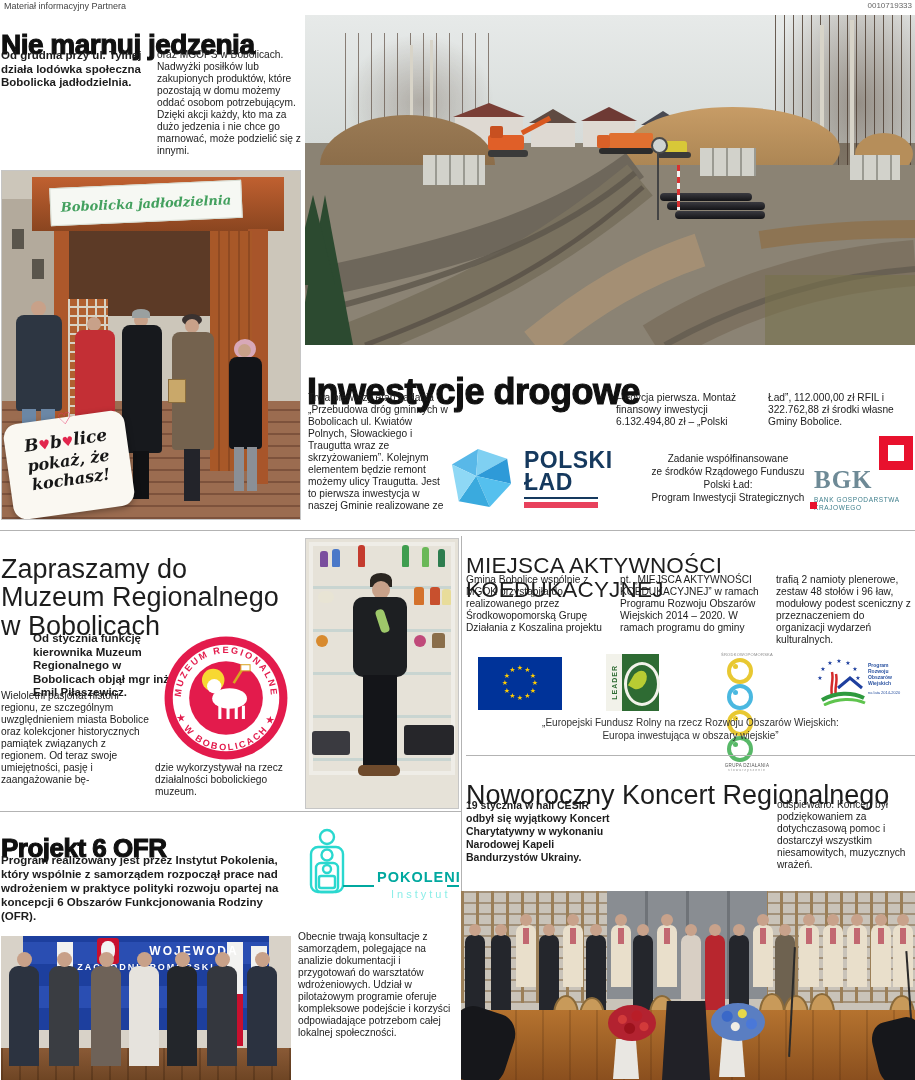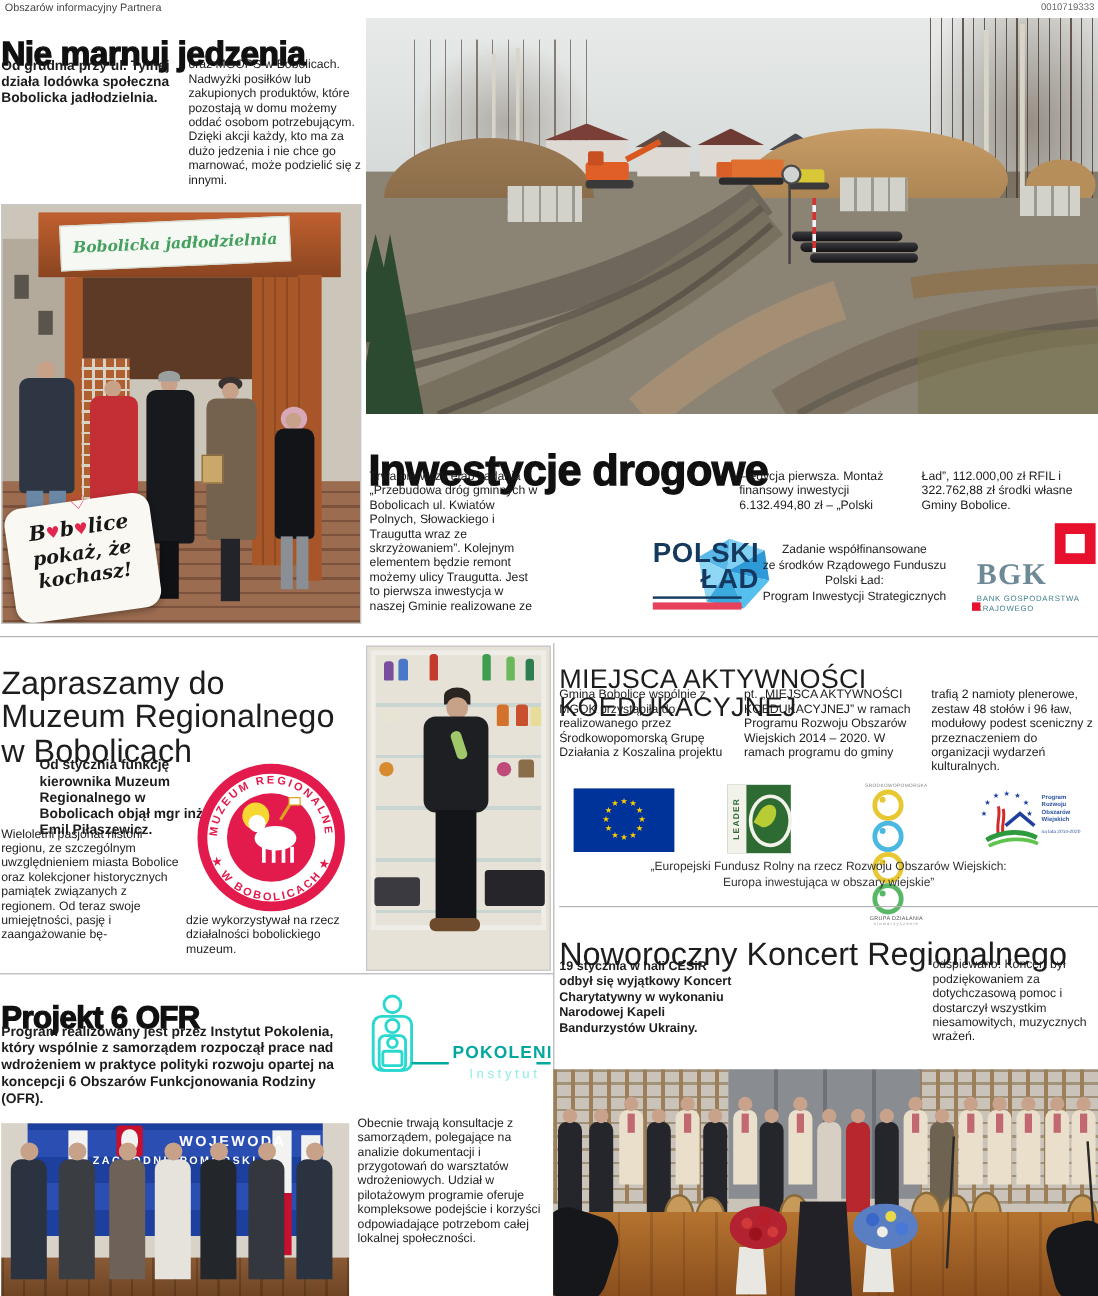--- a/index.html
+++ b/index.html
@@ -66,25 +66,25 @@
      repeating-linear-gradient(90deg,#d2d2cb 0 12px,#9a9a92 12px 14px),
      repeating-linear-gradient(0deg,#cccdc5 0 7px,#a0a098 7px 9px);}
   .constr .pipe{position:absolute;height:8px;border-radius:4px;background:linear-gradient(#3a3a40,#141417);}
   .constr .machine{position:absolute;}
   .constr .pole{position:absolute;width:3px;background:repeating-linear-gradient(#d83030 0 6px,#f2f2f2 6px 12px);}
   .constr .mirror{position:absolute;width:13px;height:13px;border-radius:50%;background:#cfd4d2;border:2px solid #4a4a4a;}
   .constr .conifer{position:absolute;background:#2c4a30;clip-path:polygon(50% 0,100% 100%,0 100%);}
   .constr .grassR{position:absolute;right:0;bottom:0;width:150px;height:70px;background:#77714a;opacity:.55;}
 
   
-  .plad{left:466px;top:447px;width:180px;height:72px;text-align:right;}
+  .plad{left:446px;top:447px;width:180px;height:72px;}
   .plad .ptxt{position:absolute;left:78px;top:2px;font-weight:bold;color:#15395e;font-size:23px;line-height:22px;letter-spacing:.5px;}
   .plad .bar1{position:absolute;left:78px;top:50px;width:74px;height:2px;background:#15395e;}
   .plad .bar2{position:absolute;left:78px;top:55px;width:74px;height:6px;background:#e8415c;}
-  .funding{left:632px;top:452px;width:160px;font-size:10px;line-height:13px;text-align:center;white-space:pre-line;color:#222;}
+  .funding{left:648px;top:452px;width:160px;font-size:10px;line-height:13px;text-align:center;white-space:pre-line;color:#222;}
   .bgk{left:808px;top:436px;width:107px;height:82px;}
   .bgk .sq{position:absolute;right:2px;top:0;width:16px;height:16px;border:9px solid #e8112d;background:#fff;}
   .bgk .abbr{position:absolute;left:6px;top:30px;font-family:"Liberation Serif",serif;font-weight:bold;
     font-size:25px;color:#6e8a96;letter-spacing:1px;}
   .bgk .tag{position:absolute;left:6px;top:60px;font-size:6.5px;line-height:8px;color:#3f7f8c;letter-spacing:.6px;}
   .bgk .sq2{position:absolute;left:-4px;top:66px;width:7px;height:7px;background:#e8112d;}
 
   
   .muz{left:305px;top:538px;width:154px;height:271px;background:#e6e2d8;}
   .muz .unit{position:absolute;left:3px;top:3px;right:3px;height:225px;border:4px solid #efede7;
@@ -165,21 +165,21 @@
   .ppl i::before{content:"";position:absolute;top:-14px;left:8px;width:15px;height:15px;border-radius:50%;background:#c8a189;}
   .konc,.ofrp,.jadl,.muz,.constr{box-sizing:border-box;}
 
   .ofr-col{font-size:10.2px;line-height:12px;}
 </style>
 </head>
 <body>
 
 <div class="page">
 
-  <div class="kicker">Obszarów informacyjny Partnera</div>
+  <div class="kicker">Materiał informacyjny Partnera</div>
   <div class="code">0010719333</div>
 
   <h1 class="abs hl-heavy" style="left:1px;top:12px;font-size:28px;">Nie marnuj jedzenia</h1>
   <div class="abs" style="left:1px;top:49px;width:145px;">
     <p class="lead" style="margin-bottom:9px;">Od grudnia przy ul. Tylnej działa lodówka społeczna Bobolicka jadłodzielnia.</p>
   </div>
   <p class="abs body" style="left:157px;top:49px;width:145px;">oraz MGOPS w Bobolicach. Nadwyżki posiłków lub zakupionych produktów, które pozostają w domu możemy oddać osobom potrzebującym. Dzięki akcji każdy, kto ma za dużo jedzenia i nie chce go marnować, może podzielić się z innymi.</p>
 
   <div class="photo jadl framed">
     <div class="bldg">

